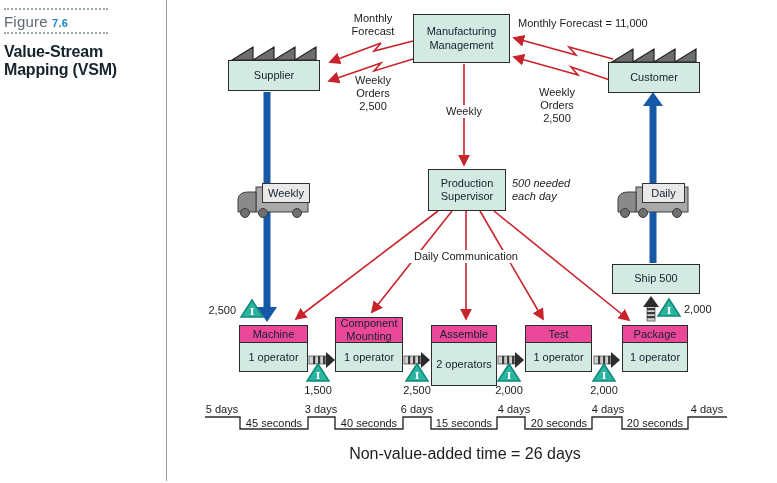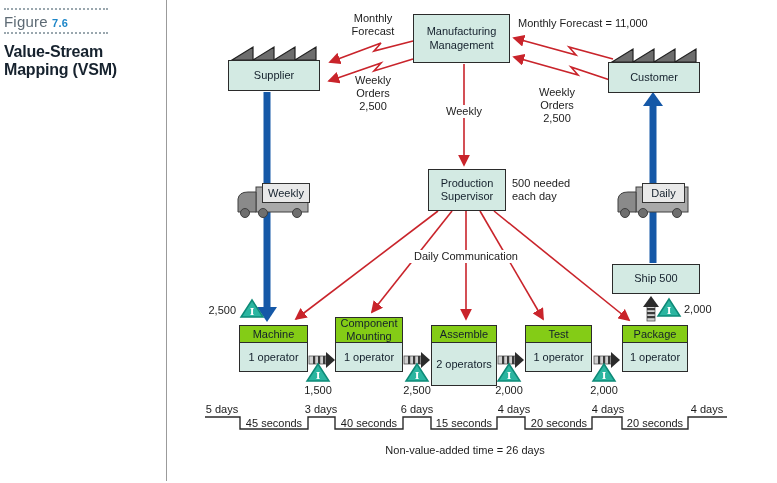--- a/index.html
+++ b/index.html
@@ -29,31 +29,31 @@
   .lbl-bg { background:#ffffff; padding:0 2px; }
 
   
   .node {
     position:absolute; background:#d3eae3; border:1.5px solid #2b2b2b;
     display:flex; align-items:center; justify-content:center;
     font-size:11px; text-align:center; line-height:1.2; color:#14202c;
   }
   .proc { position:absolute; border:1.5px solid #2b2b2b; background:#d3eae3; display:flex; flex-direction:column; }
   .proc-head {
-    background:#84cc16; border-bottom:1.5px solid #2b2b2b; flex:0 0 auto;
+    background:#ec4899; border-bottom:1.5px solid #2b2b2b; flex:0 0 auto;
     display:flex; align-items:center; justify-content:center;
     font-size:11px; text-align:center; line-height:1.15; color:#14202c;
   }
   .proc-body { flex:1; display:flex; align-items:center; justify-content:center; font-size:11px; color:#14202c; }
   .truck-lbl {
     position:absolute; background:#e9e9e9; border:1.5px solid #333;
     font-size:11px; display:flex; align-items:center; justify-content:center; color:#14202c;
   }
   .overlay { position:absolute; left:0; top:0; pointer-events:none; }
-  .summary { position:absolute; left:300px; top:444px; width:330px; text-align:center; font-size:11px; line-height:1.25; }
+  .summary { position:absolute; left:300px; top:444px; width:330px; text-align:center; font-size:16px; line-height:1.25; }
 </style>
 </head>
 <body>
 
 <div class="page">
 
   <aside class="caption">
     <div class="fig-label">
       <span>Figure</span>
       <span class="fig-num">7.6</span>
@@ -219,21 +219,21 @@
   <div class="proc" style="left:622px; top:325px; width:66px; height:47px;">
     <div class="proc-head" style="height:17px;">Package</div>
     <div class="proc-body">1 operator</div>
   </div>
 
   <div class="lbl" style="left:346px; top:12px; width:54px;">Monthly Forecast</div>
   <div class="lbl lbl-left" style="left:518px; top:17px; width:135px; white-space:nowrap;">Monthly Forecast = 11,000</div>
   <div class="lbl" style="left:350px; top:74px; width:46px;">Weekly Orders 2,500</div>
   <div class="lbl" style="left:534px; top:86px; width:46px;">Weekly Orders 2,500</div>
   <div class="lbl lbl-bg" style="left:440px; top:105px; width:48px;">Weekly</div>
-  <div class="lbl lbl-left" style="left:512px; top:177px; width:74px;">500 needed each day</div>
+  <div class="lbl lbl-left" style="left:512px; top:177px; width:74px;font-style:italic;">500 needed each day</div>
   <div class="lbl lbl-bg" style="left:404px; top:250px; width:124px;">Daily Communication</div>
 
   <div class="lbl lbl-right" style="left:196px; top:304px; width:40px;">2,500</div>
   <div class="lbl" style="left:293px; top:384px; width:50px;">1,500</div>
   <div class="lbl" style="left:392px; top:384px; width:50px;">2,500</div>
   <div class="lbl" style="left:484px; top:384px; width:50px;">2,000</div>
   <div class="lbl" style="left:579px; top:384px; width:50px;">2,000</div>
   <div class="lbl lbl-left" style="left:684px; top:303px; width:42px;">2,000</div>
 
   <div class="lbl" style="left:197px; top:403px; width:50px;">5 days</div>

